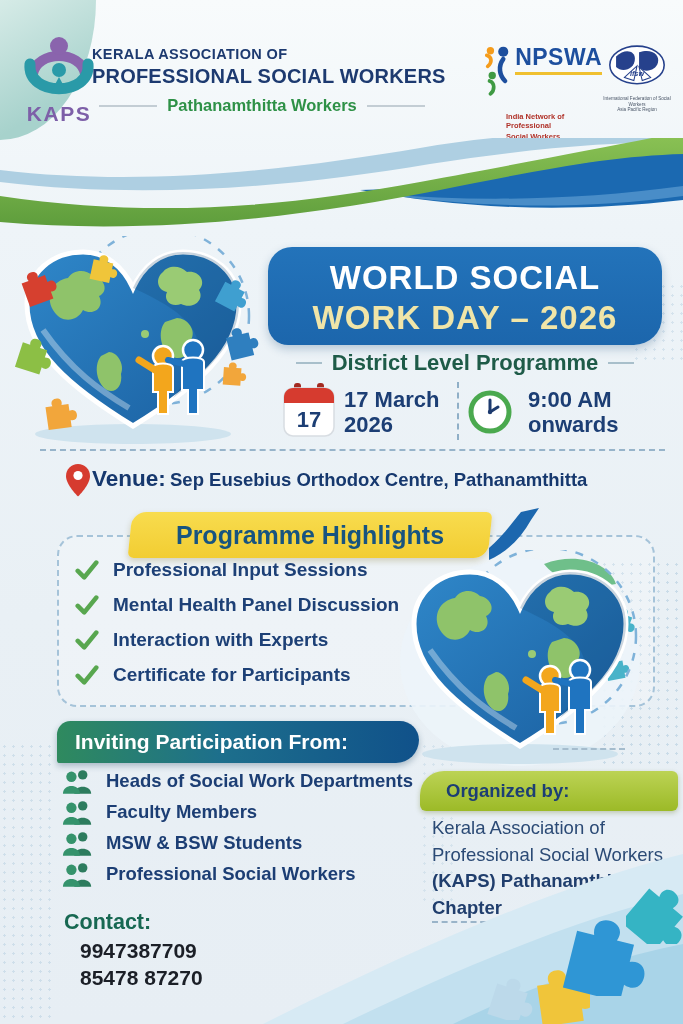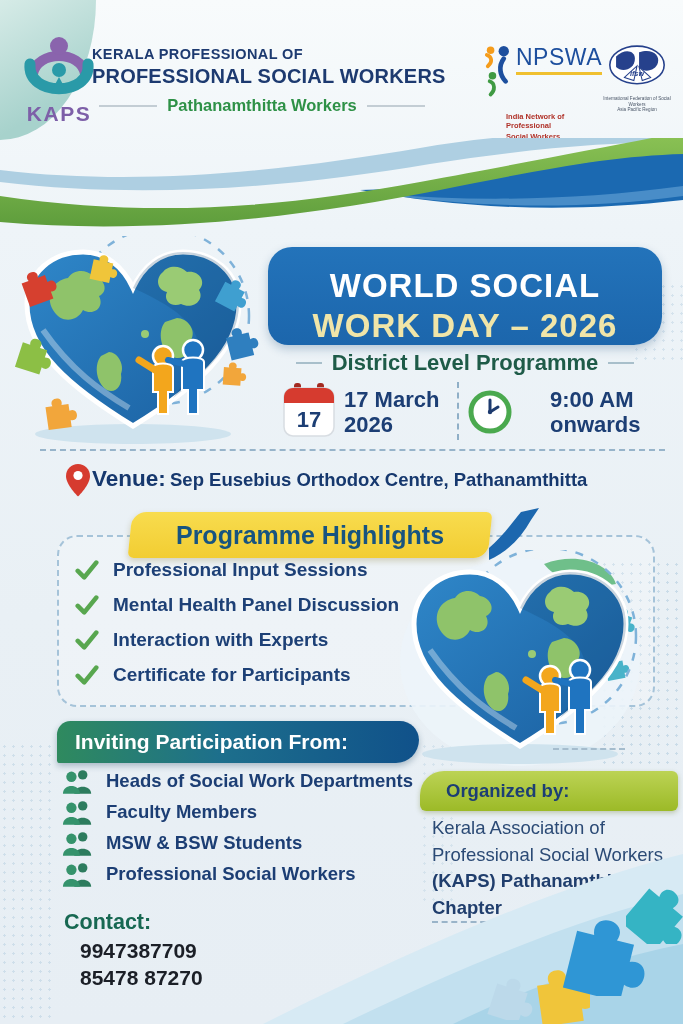--- a/index.html
+++ b/index.html
@@ -15,34 +15,34 @@
   .kaps-wrap{left:18px;top:34px;width:82px;text-align:center;}
   .kaps-acronym{font-size:21px;font-weight:bold;color:#7d5fa8;letter-spacing:1.5px;margin-top:-2px;}
   .org-block{left:92px;top:46px;width:372px;}
   .org-line1{font-size:14.5px;font-weight:bold;color:#1d3a70;letter-spacing:.4px;}
   .org-line2{font-size:20px;font-weight:bold;color:#1d3a70;letter-spacing:.2px;margin-top:3px;white-space:nowrap;}
   .chapter-row{display:flex;align-items:center;justify-content:center;gap:10px;margin-top:8px;width:340px;}
   .dash{height:2px;background:#c3cdd4;}
   .chapter-text{font-size:16.5px;font-weight:bold;color:#2e9147;white-space:nowrap;}
   .npswa-wrap{left:484px;top:42px;width:118px;}
   .npswa-row{display:flex;align-items:flex-start;}
-  .npswa-acronym{font-size:23px;font-weight:normal;color:#1d4f9e;letter-spacing:.5px;line-height:30px;border-bottom:3px solid #f0c030;}
+  .npswa-acronym{font-size:23px;font-weight:bold;color:#1d4f9e;letter-spacing:.5px;line-height:30px;border-bottom:3px solid #f0c030;}
   .npswa-sub{font-size:7.5px;font-weight:bold;color:#b03229;line-height:9px;margin-top:14px;margin-left:22px;}
   .ifsw-wrap{left:601px;top:44px;width:72px;text-align:center;}
   .ifsw-sub{font-size:4.6px;color:#4a5668;line-height:5.6px;margin-top:2px;}
   
   .title-banner{left:268px;top:247px;width:394px;height:98px;background:linear-gradient(180deg,#2373ba,#1c66ac);border-radius:24px 24px 28px 20px;box-shadow:0 4px 10px rgba(20,70,120,.25);text-align:center;}
-  .title-line1{font-size:33px;font-weight:800;color:#ffffff;letter-spacing:1px;margin-top:20px;}
+  .title-line1{font-size:33px;font-weight:800;color:#ffffff;letter-spacing:1px;margin-top:12px;}
   .title-line2{font-size:33px;font-weight:800;color:#f0e5a8;letter-spacing:1px;margin-top:2px;}
   .subtitle-row{left:268px;top:350px;width:394px;display:flex;align-items:center;justify-content:center;gap:10px;}
   .subtitle-text{font-size:22px;font-weight:bold;color:#1e5b48;white-space:nowrap;}
   .subtitle-row .dash{background:#a8bfcb;}
   
   .date-text{left:344px;top:387px;font-size:22px;font-weight:800;color:#1c3e74;line-height:25px;}
-  .time-text{left:550px;top:387px;font-size:22px;font-weight:800;color:#1c3e74;line-height:25px;}
+  .time-text{left:528px;top:387px;font-size:22px;font-weight:800;color:#1c3e74;line-height:25px;}
   .v-dash{left:457px;top:382px;height:58px;border-left:2px dashed #8fafc7;}
   .h-dash{left:40px;top:449px;width:625px;border-top:2px dashed #97b4ca;}
   
   .venue-label{left:92px;top:466px;font-size:22.5px;font-weight:800;color:#16386e;}
   .venue-value{left:170px;top:469px;font-size:18.5px;font-weight:bold;color:#16386e;white-space:nowrap;}
   
   .hl-banner{left:130px;top:512px;width:360px;height:46px;background:linear-gradient(180deg,#f8dc4e,#f2cd32);border-radius:14px 6px 14px 6px;transform:skewX(-6deg);box-shadow:0 3px 6px rgba(120,100,20,.25);}
   .hl-title{transform:skewX(6deg);text-align:center;line-height:46px;font-size:25px;font-weight:800;color:#175480;}
   .hl-box{left:57px;top:535px;width:594px;height:168px;border:2px dashed #a5c3d9;border-radius:20px;background:rgba(255,255,255,.22);}
   .hl-item{left:75px;display:flex;align-items:center;gap:14px;height:28px;}
@@ -112,21 +112,21 @@
       <path d="M14,40 C18,16 62,16 66,40" stroke="#8a64ad" stroke-width="10" fill="none" stroke-linecap="round"></path>
       <circle cx="40" cy="12" r="9" fill="#8a64ad"></circle>
       <path d="M11,30 C8,63 72,63 69,30" stroke="#2a9aa8" stroke-width="11" fill="none" stroke-linecap="round"></path>
       <circle cx="40" cy="36" r="7" fill="#2a9aa8"></circle>
       <path d="M40,43 L32,58 L48,58 Z" fill="#2a9aa8"></path>
     </svg>
     <div class="kaps-acronym">KAPS</div>
   </div>
 
   <div class="abs org-block">
-    <div class="org-line1">KERALA PROFESSIONAL OF</div>
+    <div class="org-line1">KERALA ASSOCIATION OF</div>
     <div class="org-line2">PROFESSIONAL SOCIAL WORKERS</div>
     <div class="chapter-row">
       <div class="dash" style="width:58px"></div>
       <div class="chapter-text">Pathanamthitta Workers</div>
       <div class="dash" style="width:58px"></div>
     </div>
   </div>
 
   <div class="abs npswa-wrap">
     <div class="npswa-row">

